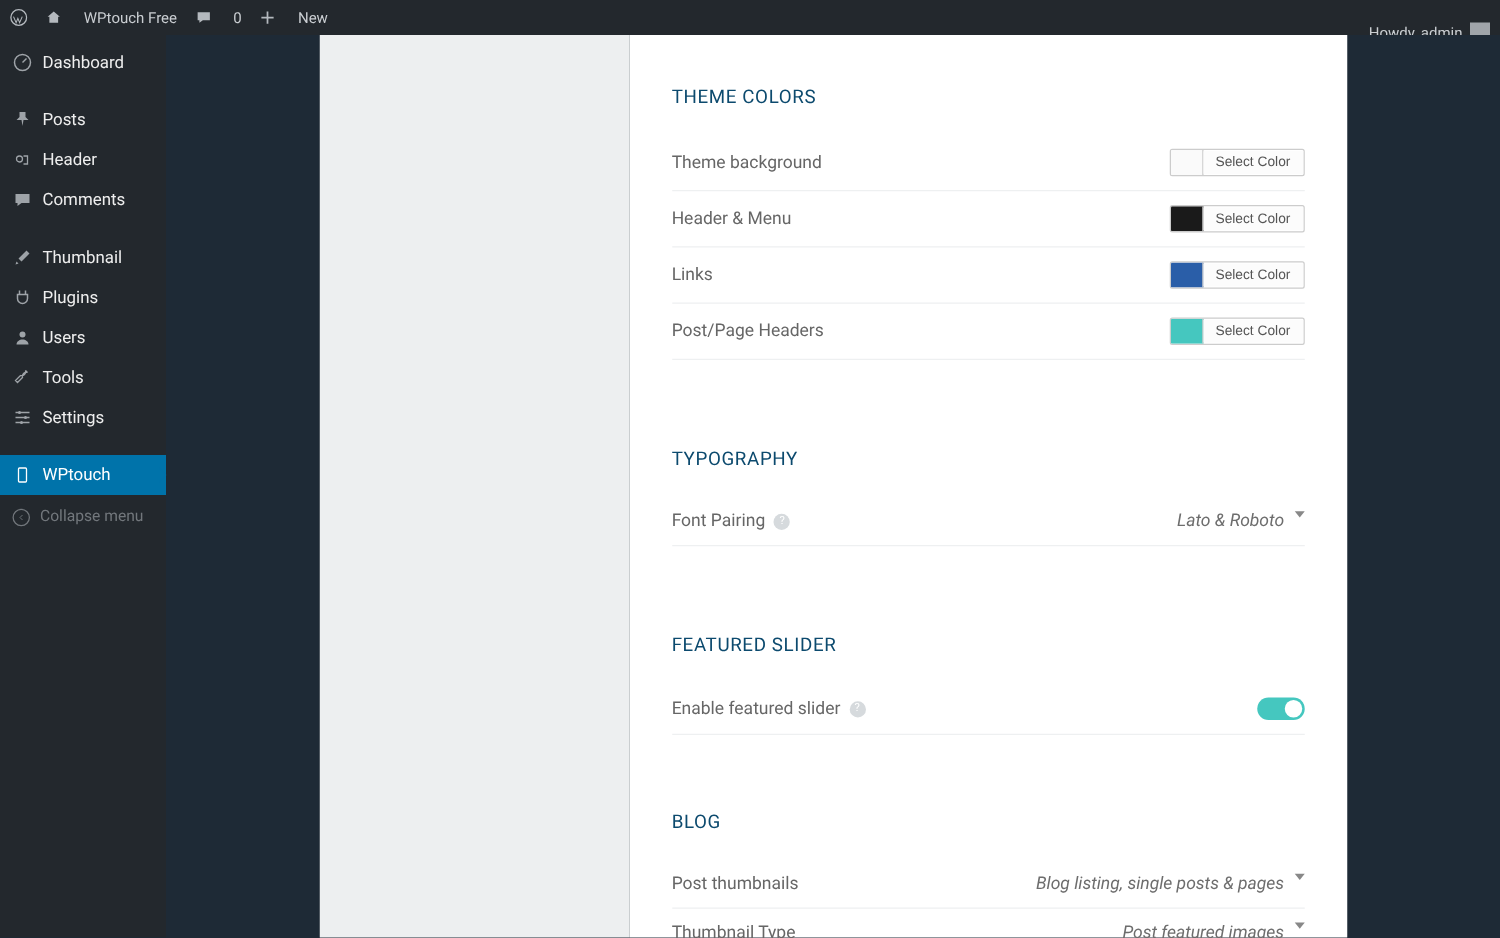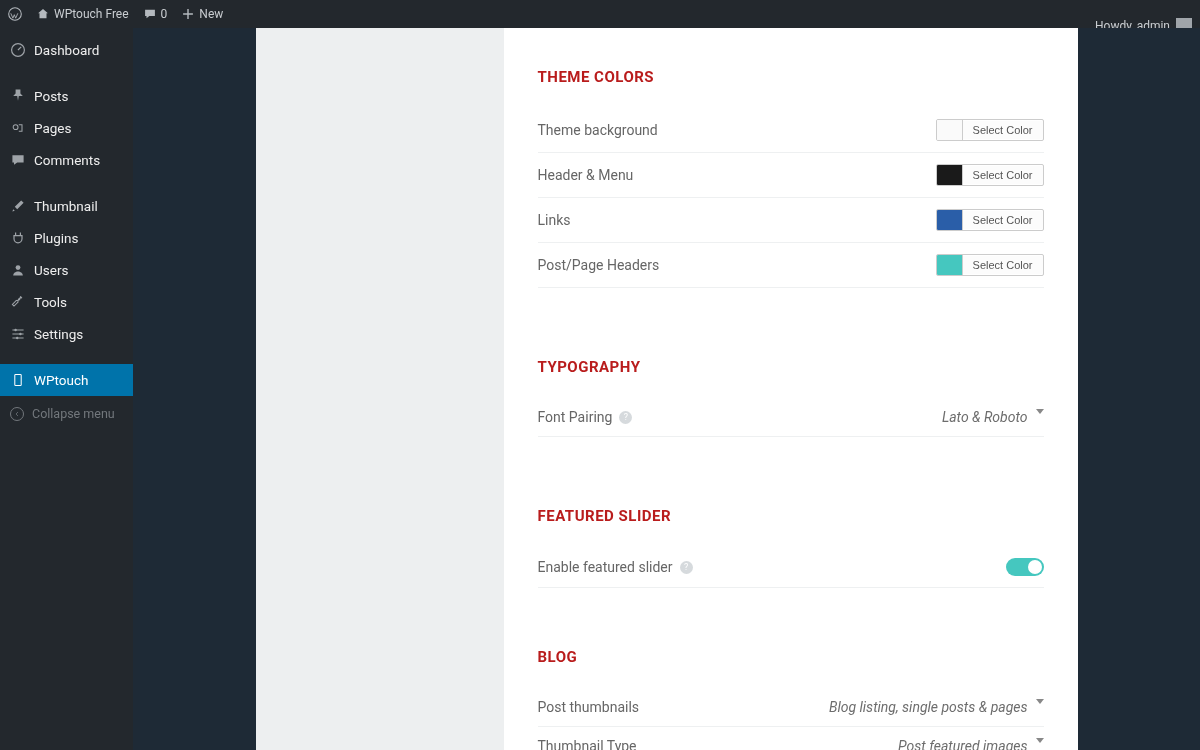--- a/index.html
+++ b/index.html
@@ -1,41 +1,41 @@
 <!DOCTYPE html>
 <html><head>
 <meta charset="utf-8">
 <style>
 * { box-sizing: border-box; margin: 0; padding: 0; }
 body { font-family: -apple-system, BlinkMacSystemFont, "Segoe UI", Roboto, sans-serif; font-size: 13px; background: #1e2a36; color: #444; overflow: hidden; width: 1200px; height: 750px; }
 
 .adminbar { height: 28px; background: #23282d; color: #b4b9be; display: flex; align-items: center; padding: 0 8px; font-size: 12px; justify-content: space-between; }
 .adminbar-left { display: flex; align-items: center; gap: 14px; }
-.adminbar-item { display: flex; align-items: flex-end; gap: 4px; cursor: pointer; color:#c9cdd1; }
+.adminbar-item { display: flex; align-items: flex-end; gap: 17px; cursor: pointer; color:#c9cdd1; }
 .adminbar-item svg { width:14px; height:14px; fill:#b4b9be; }
 .adminbar-right { display: flex; align-items: center; gap:6px; color:#c9cdd1;margin-top:24px; }
 .avatar-box { width:16px; height:16px; background:#a0a5aa; display:inline-block; }
 
 .shell { display:flex; height:722px; }
 .sidebar { width:133px; background:#23282d; color:#eee; display:flex; flex-direction:column; padding-top:6px; }
 .sidebar-item { display:flex; align-items:center; gap:8px; padding:8px 10px; cursor:pointer; color:#eee; font-size:13.5px; }
 .sidebar-item svg { width:16px; height:16px; fill:#9ea3a8; flex-shrink:0; }
 .sidebar-item.active { background:#0073aa; color:#fff; position:relative; }
 .sidebar-item.active svg { fill:#fff; }
 .sidebar-item.active::after { content:""; position:absolute; right:-6px; top:50%; margin-top:-6px; border:6px solid transparent; border-left-color:#0073aa; }
 .sidebar-sep { height:14px; }
 .sidebar-collapse { color:#72777c; font-size:12.5px; padding:10px 10px; display:flex; align-items:center; gap:8px; cursor:pointer; }
 .sidebar-collapse svg { width:14px; height:14px; fill:#72777c; border:1px solid #72777c; border-radius:50%; padding:1px; }
 
 .workarea { flex:1; background:#1e2a36; display:flex; justify-content:center; overflow:auto; }
 .panel-wrap { width:822px; display:flex; margin-top:0; background:transparent; }
 .panel-side { width:248px; background:#edeff0; min-height:722px; }
 .panel-main { flex:1; background:#fff; min-height:722px; padding:40px 34px; }
 
-.section-title { font-size:15px; letter-spacing:0.5px; font-weight:700; color:#b91c1c; margin-bottom:22px; }
+.section-title { font-size:15px; letter-spacing:0.5px; font-weight:400; color:#0c4a6e; margin-bottom:22px; }
 .row { display:flex; align-items:center; justify-content:space-between; padding:11px 0; border-bottom:1px solid #eef0f1;gap:48px; }
 .row:last-child { border-bottom:none; }
 .row-label { color:#666; font-size:14px; display:flex; align-items:center; gap:7px; }
 .help-dot { width:13px; height:13px; border-radius:50%; background:#d6dadd; display:inline-flex; align-items:center; justify-content:center; font-size:9px; color:#fff; }
 .section-gap { height:70px; }
 .section-gap-sm { height:60px; }
 
 .color-control { display:flex; align-items:center; border:1px solid #ccc; border-radius:2px; overflow:hidden; }
 .color-swatch { width:26px; height:20px; border-right:1px solid #ccc; }
 .color-btn { padding:3px 10px; font-size:11px; background:#fcfcfc; color:#555; border:none; cursor:pointer; }
@@ -96,21 +96,21 @@
       <svg viewBox="0 0 20 20">
           <path d="M7 2l6 0 0 5 3 3-5 0-1 6-1-6-5 0 3-3z"></path>
         </svg>
       <span>Posts</span>
     </div>
     <div class="sidebar-item">
       <svg viewBox="0 0 20 20">
           <circle cx="7" cy="9" r="3" fill="none" stroke="#9ea3a8" stroke-width="1.3"></circle>
           <path d="M11 6h4v8h-4" fill="none" stroke="#9ea3a8" stroke-width="1.3"></path>
         </svg>
-      <span>Pages</span>
+      <span>Header</span>
     </div>
     <div class="sidebar-item">
       <svg viewBox="0 0 20 20">
           <path d="M3 4h14v9H9l-4 3v-3H3z"></path>
         </svg>
       <span>Comments</span>
     </div>
     <div class="sidebar-sep"></div>
     <div class="sidebar-item">
       <svg viewBox="0 0 20 20">

